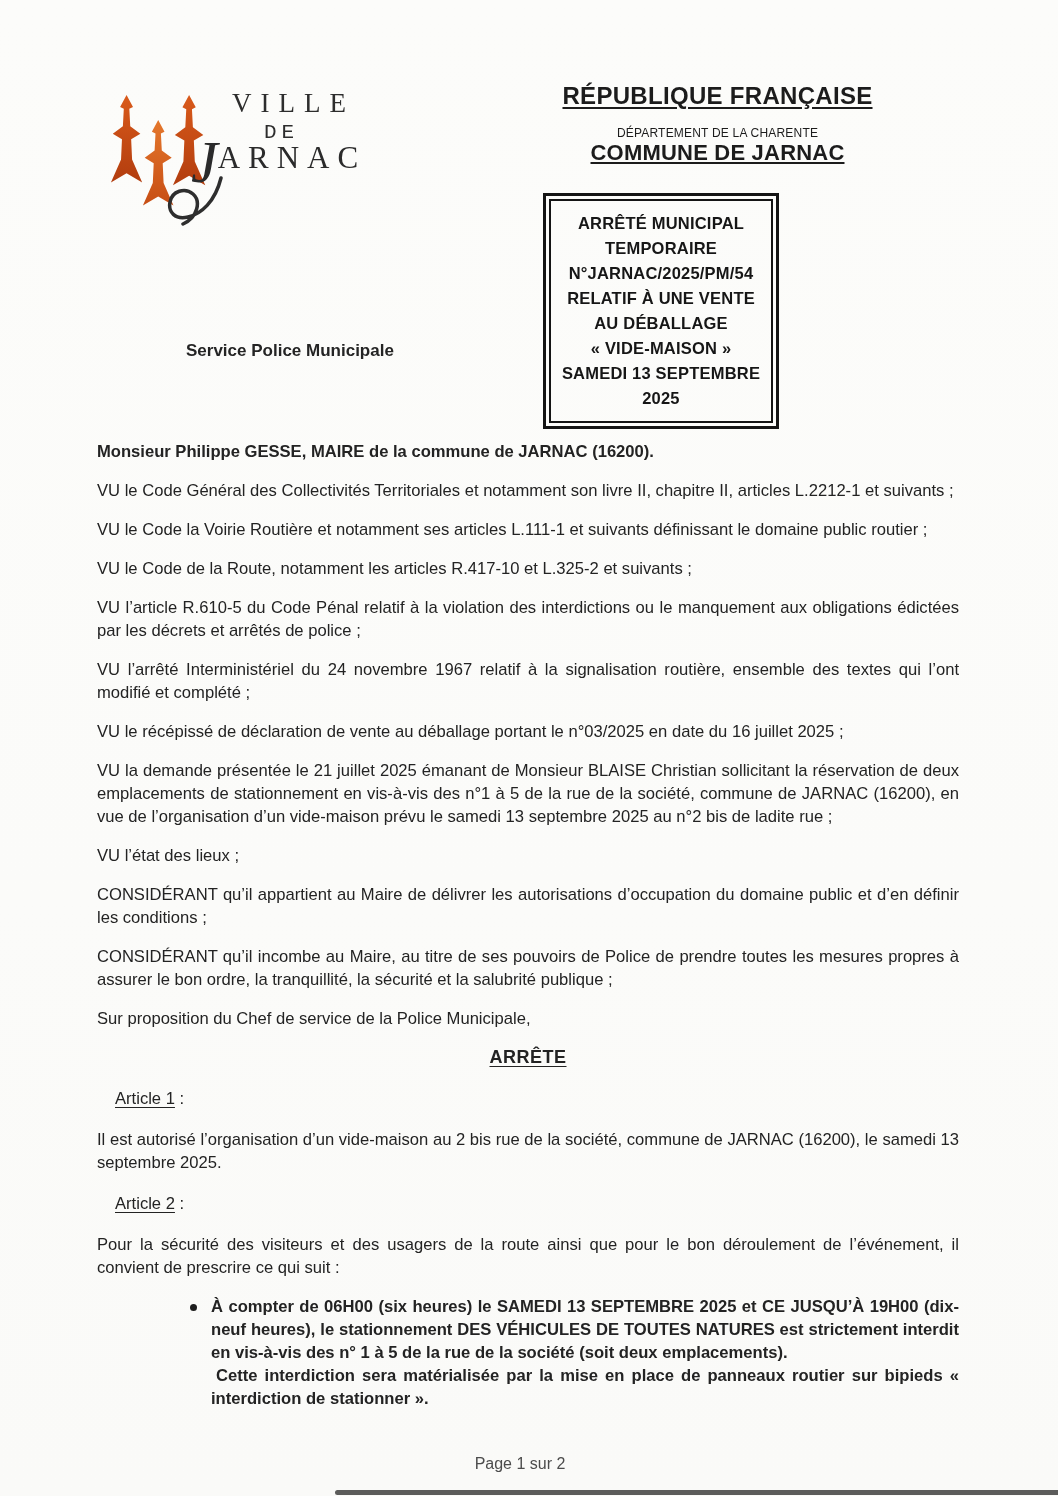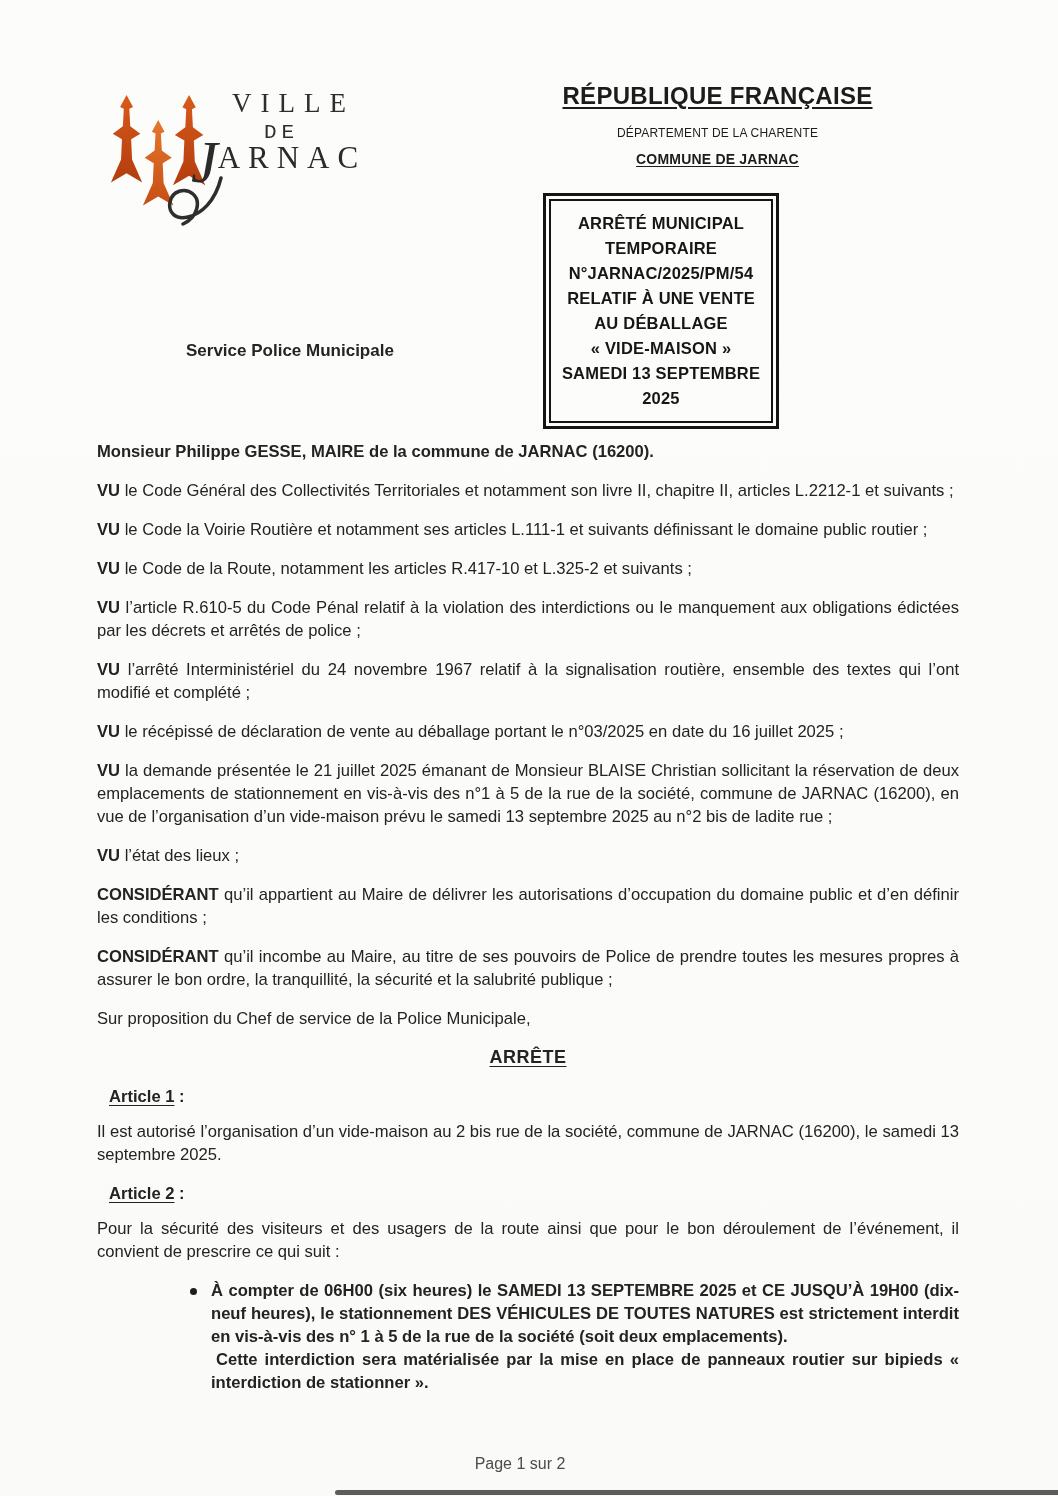--- a/index.html
+++ b/index.html
@@ -18,35 +18,35 @@
     font-size:21px; letter-spacing:5px; color:#2d2d2d; }
   .logo-city { position:absolute; left:86px; top:52px; font-family:"Liberation Serif","DejaVu Serif",serif;
     color:#2b2b2b; white-space:nowrap; }
   .logo-j { font-style:italic; font-size:60px; line-height:30px; vertical-align:-14px; letter-spacing:0; }
   .logo-rest { font-size:31px; letter-spacing:8px; }
   .swash { position:absolute; left:62px; top:88px; }
   
   .gov { position:absolute; left:540px; top:82px; width:355px; text-align:center; color:#1c1c1c; }
   .gov .rep { font-size:24px; font-weight:bold; text-decoration:underline; text-underline-offset:3px; letter-spacing:0.3px; }
   .gov .dep { font-size:12px; margin-top:16px; letter-spacing:0.2px; }
-  .gov .com { font-size:14px; font-weight:bold; text-decoration:underline; text-underline-offset:2px; margin-top:11px; letter-spacing:0.2px; }
+  .gov .com { font-size:22px; font-weight:bold; text-decoration:underline; text-underline-offset:2px; letter-spacing:0.2px; }
   
   .nbox { position:absolute; left:543px; top:193px; width:236px; border:3px solid #141414; box-sizing:border-box; }
   .nbox-inner { border:2px solid #141414; margin:3px; padding:10px 4px; text-align:center; }
   .nbox-inner div { font-size:16.5px; font-weight:bold; line-height:25px; color:#161616; letter-spacing:0.2px; }
   
   .service { position:absolute; left:186px; top:341px; font-size:17px; font-weight:bold; color:#242424; }
   
   .doc { position:absolute; left:97px; top:440px; width:862px; font-size:16.6px; line-height:23px; color:#232323; }
   .doc p { margin:0 0 16px 0; text-align:justify; }
   .doc .intro { font-weight:bold; }
-  .doc b.pfx { font-weight:bold; }
+  .doc b.pfx { font-weight:normal; }
   .heading { text-align:center !important; font-weight:bold; font-size:18px; margin:14px 0 16px 0 !important; }
   .heading span { text-decoration:underline; text-underline-offset:3px; letter-spacing:0.5px; }
-  .art-title { margin:12px !important; text-align:left !important; font-weight:bold; }
+  .art-title { margin:18px !important; text-align:left !important; font-weight:normal; }
   .art-title .u { text-decoration:underline; text-underline-offset:3px; }
   .art-body { margin:0 0 16px 0 !important; }
   ul.measures { margin:14px 0 0 0; padding:0 0 0 114px; }
   ul.measures li { list-style:none; position:relative; font-weight:bold; text-align:justify; }
   ul.measures li::before { content:""; position:absolute; left:-21px; top:9px; width:7px; height:7px; border-radius:50%; background:#1d1d1d; }
   ul.measures li p { margin:0; text-align:justify; }
   ul.measures li p.second { text-indent:5px; }
   
   .footer { position:absolute; left:0; top:1455px; width:1040px; text-align:center; font-size:16px; color:#4c4c4c; }
   .scan-bar { position:absolute; left:335px; right:0; bottom:1px; height:5px; background:#4a4a49; border-radius:3px 0 0 3px; opacity:0.9; }

